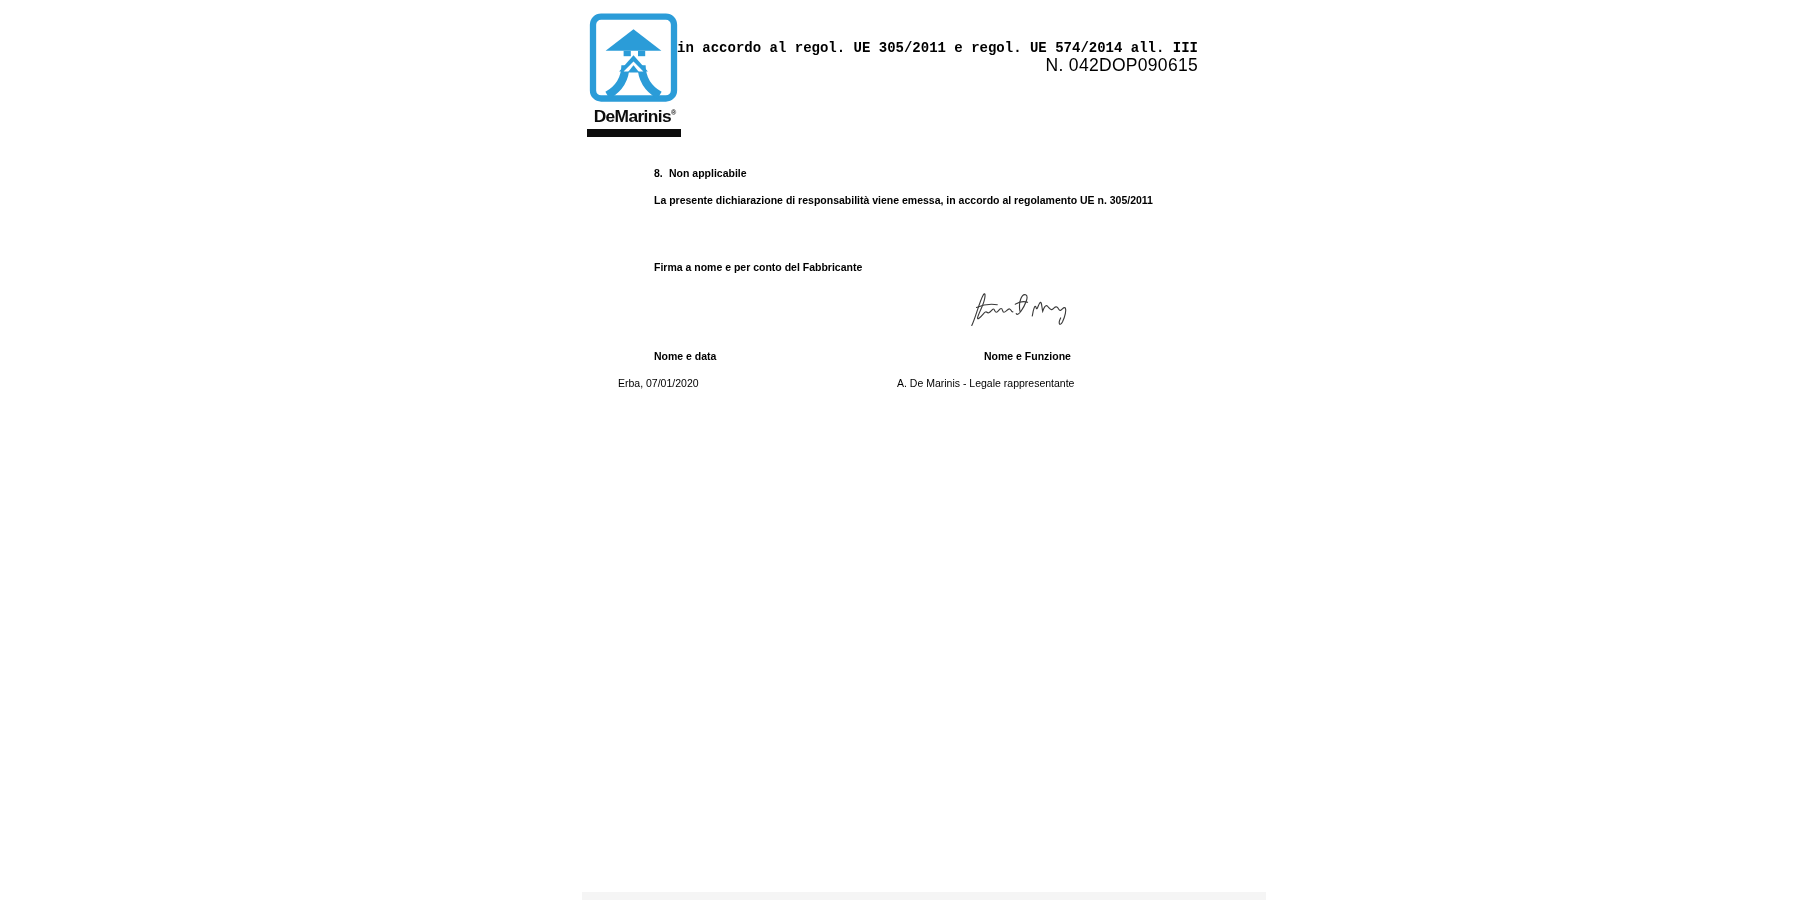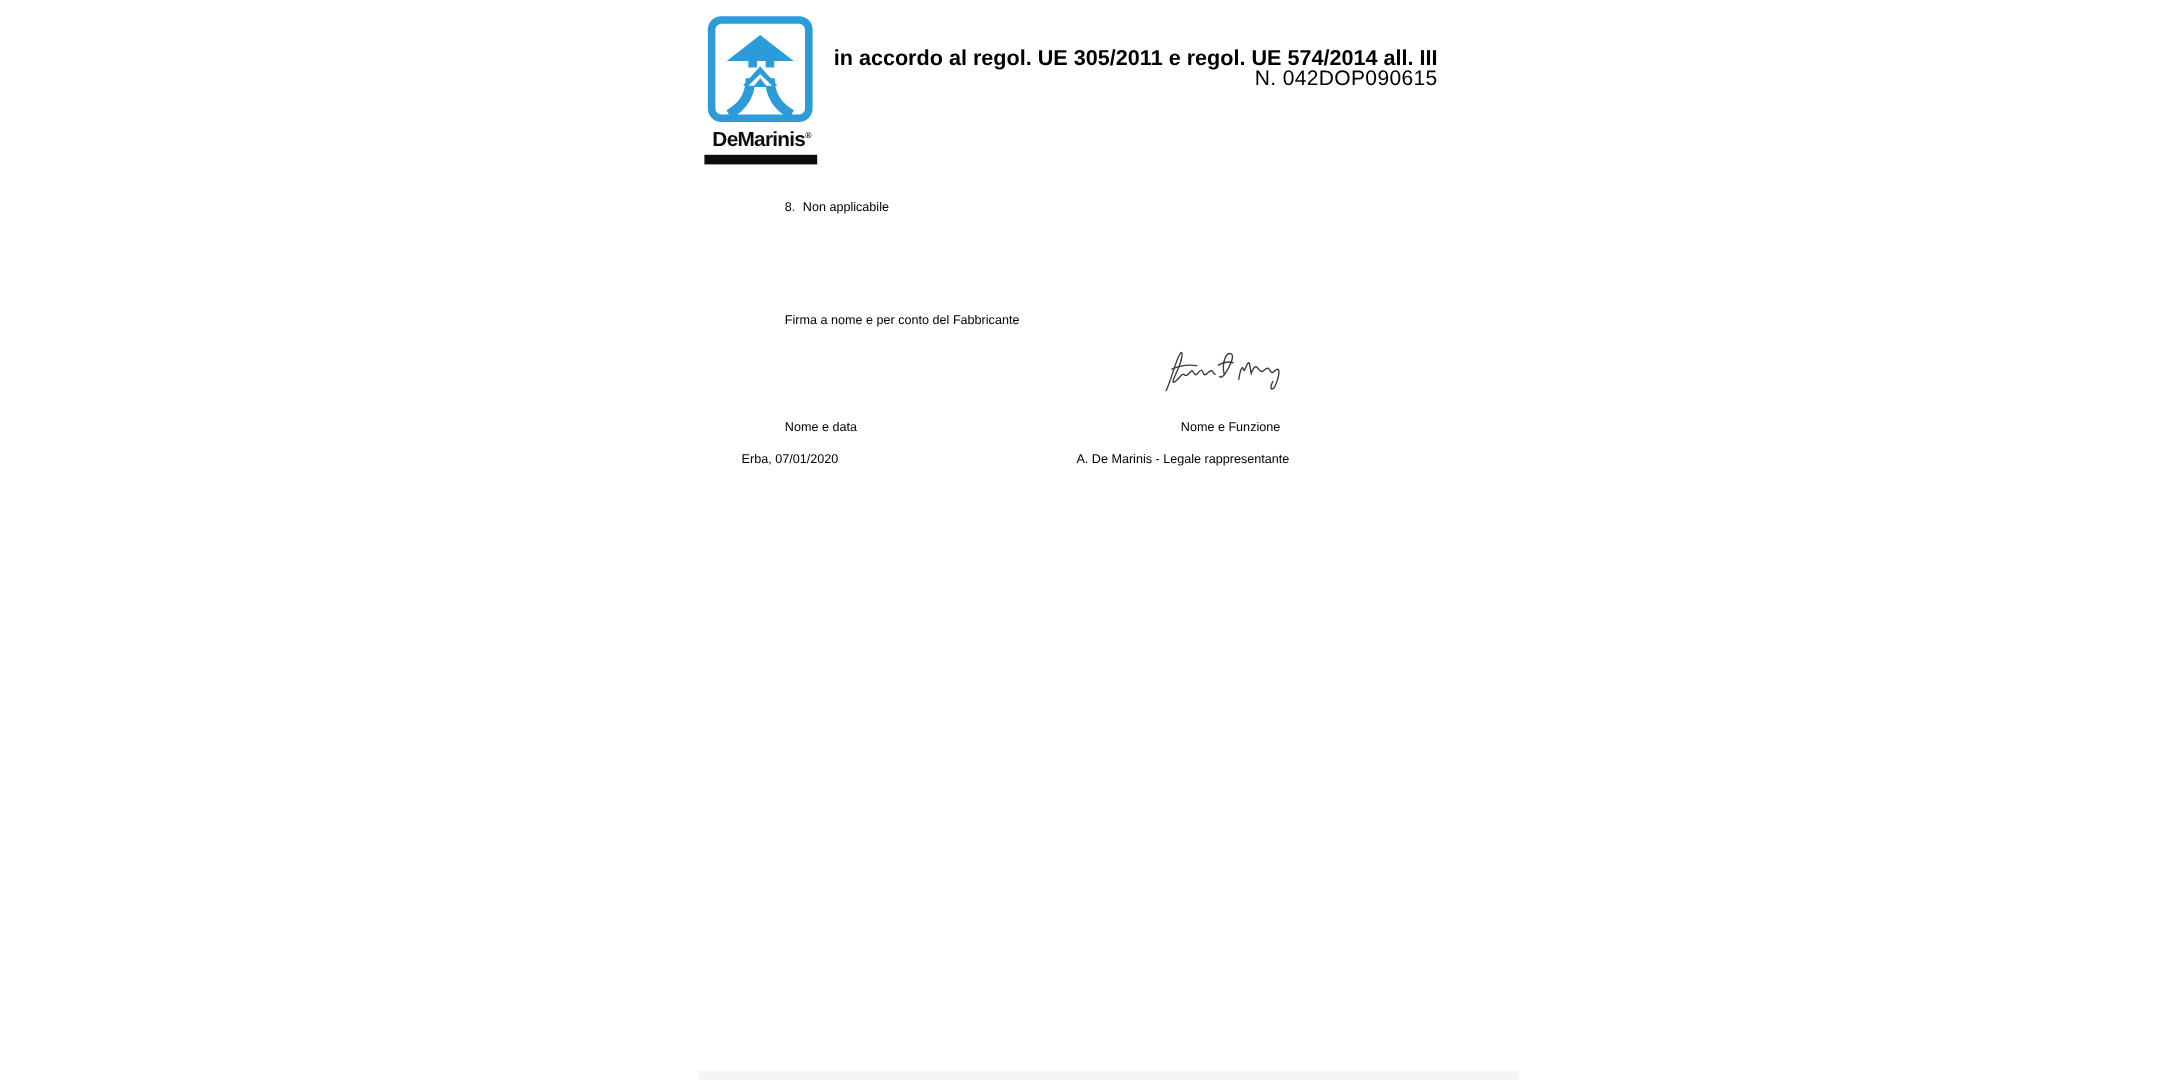--- a/index.html
+++ b/index.html
@@ -42,25 +42,25 @@
   }
 
   
   .header-block {
     right: 602px;
     top: 41px;
     text-align: right;
     white-space: nowrap;
   }
   .doc-title   { font-size: 20.5px; font-weight: bold; line-height: 23px; letter-spacing: 0.2px; }
-  .doc-subtitle{ font-size: 18px; font-weight: bold; line-height: 14px; }
+  .doc-subtitle{ font-size: 14px; font-weight: bold; line-height: 14px; font-family: Liberation Mono, monospace; }
   .doc-number  { font-size: 17.5px; font-weight: normal; line-height: 18px; margin-top: 1px; letter-spacing: 0.3px; }
 
   
-  .b10 { font-size: 10.5px; font-weight: normal; line-height: 13.5px; padding-left: 36px; }
+  .b10 { font-size: 10.5px; font-weight: bold; line-height: 13.5px; padding-left: 36px; }
   .r10 { font-size: 10.5px; font-weight: normal; line-height: 13px; }
   .sec8 { left: 618px; top: 167px; white-space: nowrap; }
   .sec8 .num { display: inline-block; width: 15px; }
   .para { left: 618px; top: 194px; white-space: nowrap; }
   .firma-caption { left: 618px; top: 261px; white-space: nowrap; }
   .signature { left: 968px; top: 286px; width: 104px; height: 44px; }
   .label-place { left: 618px; top: 350px; white-space: nowrap; }
   .label-name  { left: 948px; top: 350px; white-space: nowrap; }
   .value-place { left: 618px; top: 377px; white-space: nowrap; }
   .value-name  { left: 897px; top: 377px; white-space: nowrap; }
@@ -99,20 +99,21 @@
   <div class="abs header-block">
     <div class="doc-subtitle">in accordo al regol. UE 305/2011 e regol. UE 574/2014 all. III</div>
     <div class="doc-number">N. 042DOP090615</div>
   </div>
 
   <div class="abs sec8 b10">
     <span class="num">8.</span><span>Non applicabile</span>
   </div>
 
   <div class="abs para b10">
+    <div>La presente dichiarazione di responsabilità viene emessa, in accordo al regolamento UE n. 305/2011</div>
   </div>
 
   <div class="abs firma-caption b10">Firma a nome e per conto del Fabbricante</div>
 
   <svg class="abs signature" viewBox="0 0 110 45" xmlns="http://www.w3.org/2000/svg" aria-hidden="true">
     <g fill="none" stroke="#3a3a3a" stroke-width="1.2" stroke-linecap="round">
       <path d="M4,41 C8,33 12,16 16,9 C19,4 19,12 14,23 C11,30 8,36 12,33 C16,30 18,25 20,27 C22,29 24,26 26,24 C28,22 28,27 30,27 C32,27 33,23 35,23 C37,23 36,27 38,27 C40,27 42,23 44,23.5 C46,24 45.5,27 47.5,26.5"></path>
       <path d="M9,22 C17,18.5 25,18 31,19"></path>
       <path d="M55,26 C53,16 57,7 61,8.5 C65,10 60,20 56,26 C54,29 52,30 51,28.5"></path>
       <path d="M50,18.5 C55,15.5 60,15.5 63,16.5"></path>

